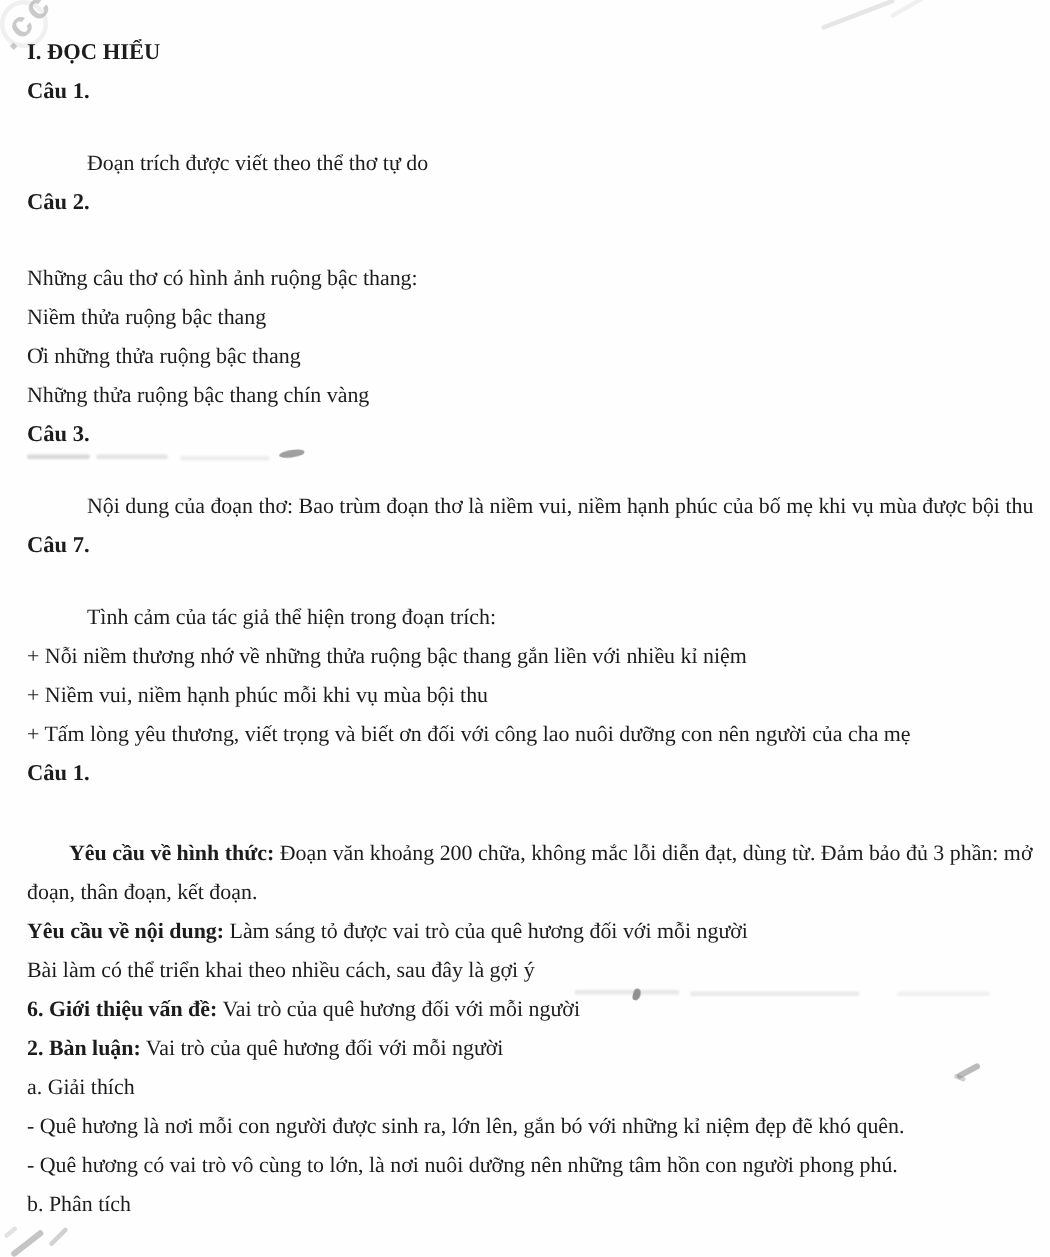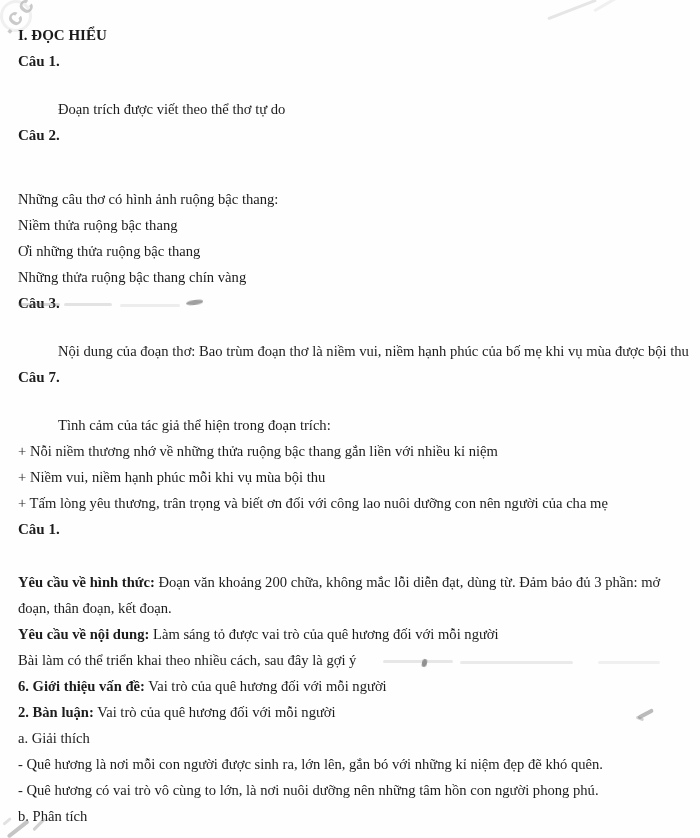--- a/index.html
+++ b/index.html
@@ -20,22 +20,22 @@
   .line {
     height: 26px;
     line-height: 26px;
     font-size: 14.6px;
     color: #1c1c1c;
     white-space: nowrap;
   }
   .line .b { font-weight: 700; }
   .heading { font-weight: 700; font-size: 15px; }
   .mt22 { margin-top: 22px; margin-left: 40px; }
-  .mt25 { margin-top: 38px; }
-  .mt27 { margin-top: 27px; }
+  .mt25 { margin-top: 25px; }
+  .mt27 { margin-top: 27px; margin-left: 28px; }
 
   
   .smudge { position: absolute; border-radius: 2px; filter: blur(0.6px); }
   .sm-a1 { left: 18px;  top: 303px; width: 42px;  height: 3px; background: rgba(120,120,120,0.28); }
   .sm-a2 { left: 64px;  top: 303px; width: 48px;  height: 3px; background: rgba(130,130,130,0.22); }
   .sm-a3 { left: 120px; top: 304px; width: 60px;  height: 2.5px; background: rgba(150,150,150,0.16); }
   .sm-tilde { left: 186px; top: 300px; width: 17px; height: 5px; background: rgba(80,80,80,0.55);
               border-radius: 60% 40% 55% 45%; transform: rotate(-6deg); filter: blur(0.4px); }
   .sm-b1 { left: 383px; top: 660px; width: 70px;  height: 3px; background: rgba(150,150,150,0.22); }
   .sm-b2 { left: 460px; top: 661px; width: 113px; height: 3px; background: rgba(155,155,155,0.20); }
@@ -76,21 +76,21 @@
     <div class="line mt25"><span>Những câu thơ có hình ảnh ruộng bậc thang:</span></div>
     <div class="line"><span>Niềm thửa ruộng bậc thang</span></div>
     <div class="line"><span>Ơi những thửa ruộng bậc thang</span></div>
     <div class="line"><span>Những thửa ruộng bậc thang chín vàng</span></div>
     <div class="line heading"><span class="b">Câu 3.</span></div>
     <div class="line mt22"><span>Nội dung của đoạn thơ: Bao trùm đoạn thơ là niềm vui, niềm hạnh phúc của bố mẹ khi vụ mùa được bội thu</span></div>
     <div class="line heading"><span class="b">Câu 7.</span></div>
     <div class="line mt22"><span>Tình cảm của tác giả thể hiện trong đoạn trích:</span></div>
     <div class="line"><span>+ Nỗi niềm thương nhớ về những thửa ruộng bậc thang gắn liền với nhiều kỉ niệm</span></div>
     <div class="line"><span>+ Niềm vui, niềm hạnh phúc mỗi khi vụ mùa bội thu</span></div>
-    <div class="line"><span>+ Tấm lòng yêu thương, trân trọng và biết ơn đối với công lao nuôi dưỡng con nên người của cha mẹ</span></div>
+    <div class="line"><span>+ Tấm lòng yêu thương, viết trọng và biết ơn đối với công lao nuôi dưỡng con nên người của cha mẹ</span></div>
     <div class="line heading"><span class="b">Câu 1.</span></div>
     <div class="line mt27"><span class="b">Yêu cầu về hình thức:</span><span> Đoạn văn khoảng 200 chữa, không mắc lỗi diễn đạt, dùng từ. Đảm bảo đủ 3 phần: mở</span></div>
     <div class="line"><span>đoạn, thân đoạn, kết đoạn.</span></div>
     <div class="line"><span class="b">Yêu cầu về nội dung:</span><span> Làm sáng tỏ được vai trò của quê hương đối với mỗi người</span></div>
     <div class="line"><span>Bài làm có thể triển khai theo nhiều cách, sau đây là gợi ý</span></div>
     <div class="line"><span class="b">6. Giới thiệu vấn đề:</span><span> Vai trò của quê hương đối với mỗi người</span></div>
     <div class="line"><span class="b">2. Bàn luận:</span><span> Vai trò của quê hương đối với mỗi người</span></div>
     <div class="line"><span>a. Giải thích</span></div>
     <div class="line"><span>- Quê hương là nơi mỗi con người được sinh ra, lớn lên, gắn bó với những kỉ niệm đẹp đẽ khó quên.</span></div>
     <div class="line"><span>- Quê hương có vai trò vô cùng to lớn, là nơi nuôi dưỡng nên những tâm hồn con người phong phú.</span></div>

